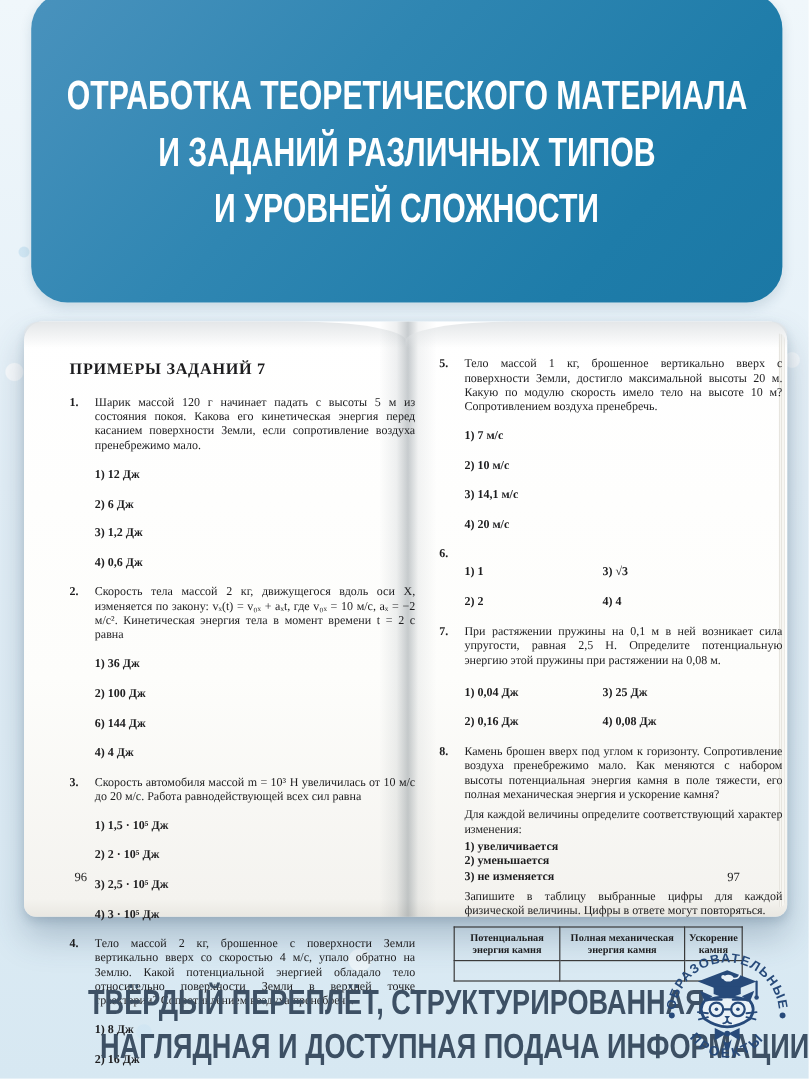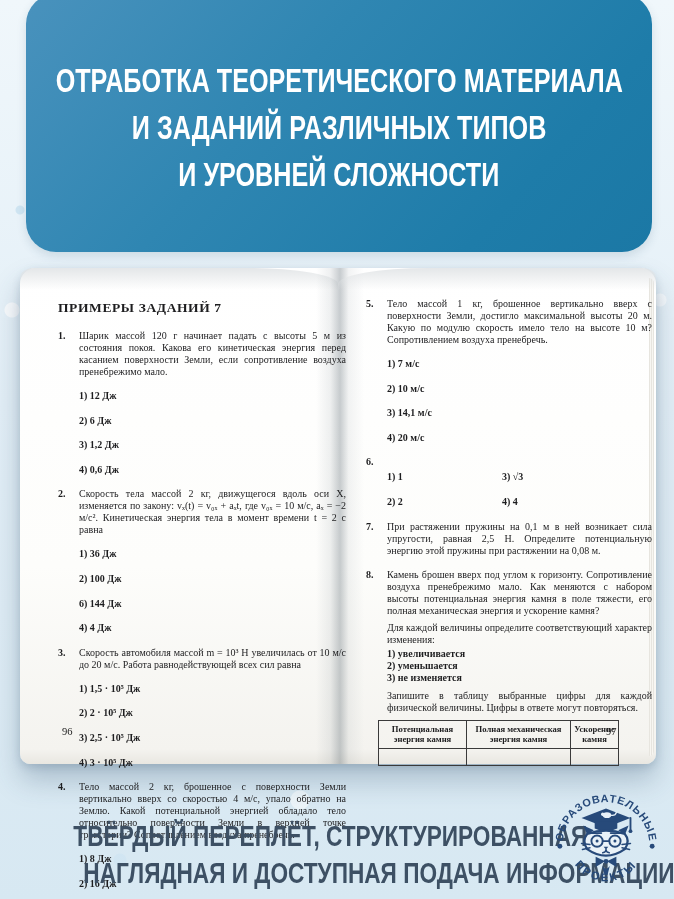--- a/index.html
+++ b/index.html
@@ -158,20 +158,26 @@
           <div>2) 2</div>
           <div>4) 4</div>
         </div>
       </div>
     </div>
 
     <div class="problem">
       <div class="pnum">7.</div>
       <div class="pbody">
         <p class="ptext">При растяжении пружины на 0,1 м в ней возникает сила упругости, равная 2,5 Н. Определите потенциальную энергию этой пружины при растяжении на 0,08 м.</p>
+        <div class="answers twocol">
+          <div>1) 0,04 Дж</div>
+          <div>3) 25 Дж</div>
+          <div>2) 0,16 Дж</div>
+          <div>4) 0,08 Дж</div>
+        </div>
       </div>
     </div>
 
     <div class="problem">
       <div class="pnum">8.</div>
       <div class="pbody">
         <p class="ptext">Камень брошен вверх под углом к горизонту. Сопротивление воздуха пренебрежимо мало. Как меняются с набором высоты потенциальная энергия камня в поле тяжести, его полная механическая энергия и ускорение камня?</p>
         <p class="ptext para">Для каждой величины определите соответствующий характер изменения:</p>
         <div class="options">
           <div>1) увеличивается</div>

